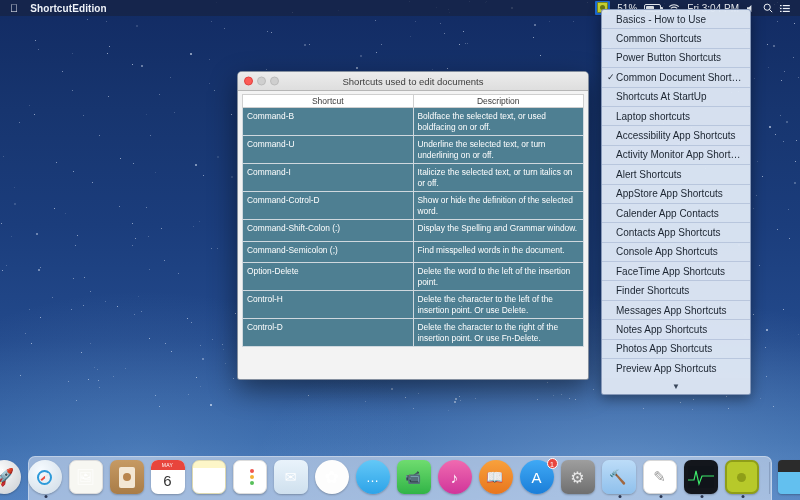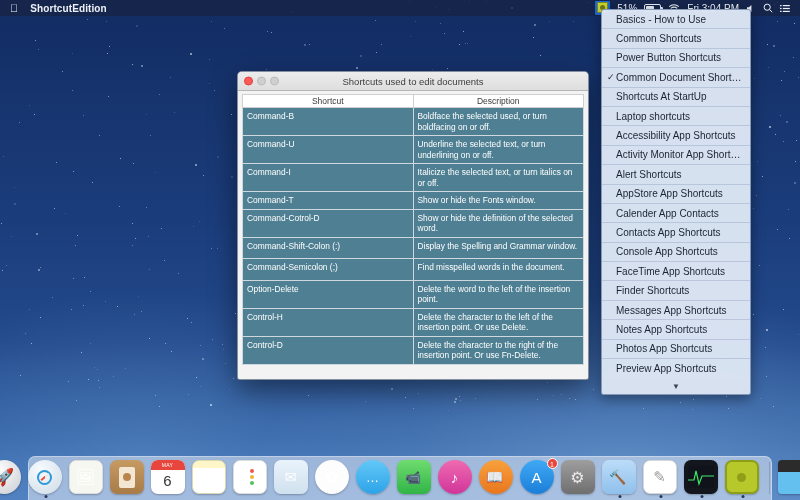--- a/index.html
+++ b/index.html
@@ -760,33 +760,29 @@
       <table>
         <thead>
           <tr>
             <th class="c-short">Shortcut</th>
             <th>Description</th>
           </tr>
         </thead>
         <tbody id="table-body">
             <tr>
               <td class="c-short">Command-B</td>
-              <td>Boldface the selected used, or turn boldfacing on or off.</td>
+              <td>Boldface the selected text, or used boldfacing on or off.</td>
             </tr>
             <tr>
               <td class="c-short">Command-U</td>
               <td>Underline the selected text, or turn underlining on or off.</td>
             </tr>
             <tr>
               <td class="c-short">Command-I</td>
               <td>Italicize the selected text, or turn italics on or off.</td>
-            </tr>
-            <tr>
-              <td class="c-short">Command-T</td>
-              <td>Show or hide the Fonts window.</td>
             </tr>
             <tr>
               <td class="c-short">Command-Cotrol-D</td>
               <td>Show or hide the definition of the selected word.</td>
             </tr>
             <tr class="tall">
               <td class="c-short">Command-Shift-Colon (:)</td>
               <td>Display the Spelling and Grammar window.</td>
             </tr>
             <tr class="tall">

